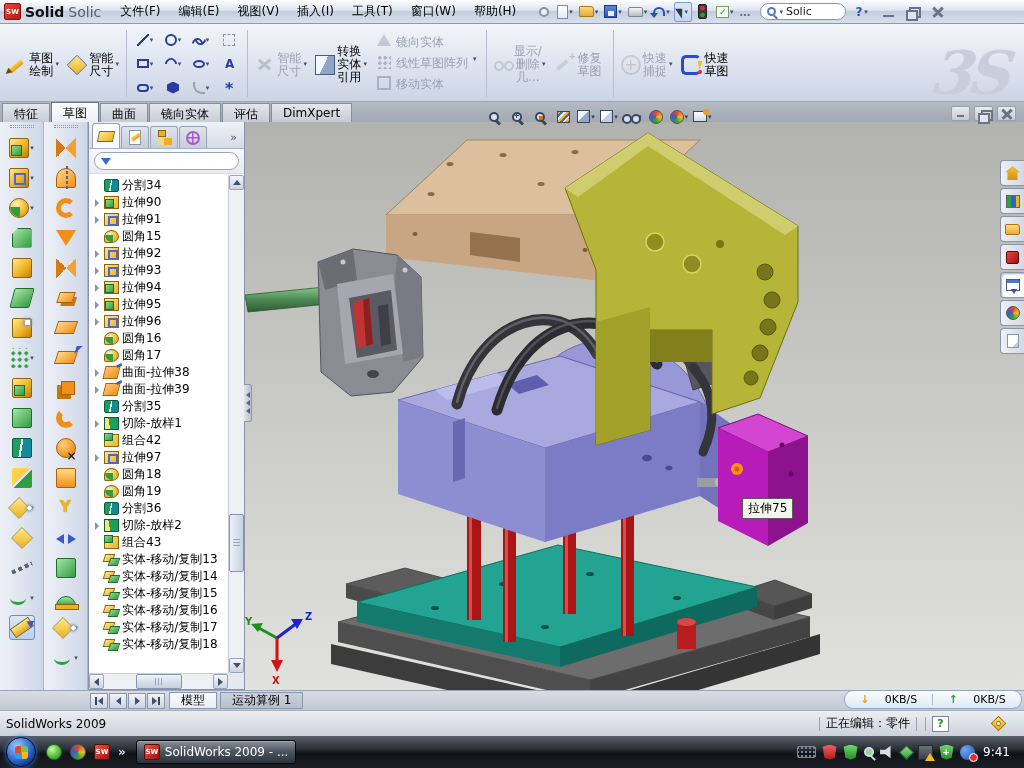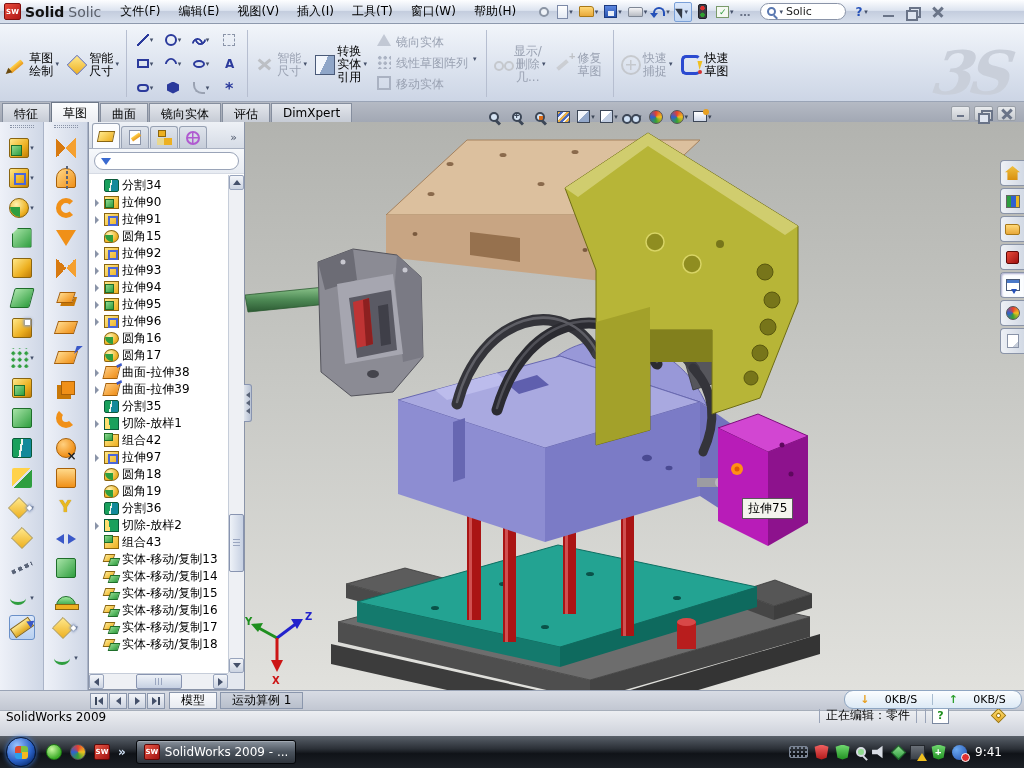--- a/index.html
+++ b/index.html
@@ -243,42 +243,42 @@
 #modeltabs{position:absolute;left:0;top:690px;width:1024px;height:20px;background:linear-gradient(#d8dce4,#c2c7d2);border-top:1px solid #9aa4b6;display:flex;align-items:center;padding-left:90px}
 .navb{width:18px;height:16px;background:linear-gradient(#f2f4f8,#ccd3e0);border:1px solid #8a96ac;display:flex;align-items:center;justify-content:center;gap:1px;margin-right:1px}
 .vbar{width:2px;height:8px;background:#3a465c}
 .mtab{height:17px;padding:0 11px;border:1px solid #8a96ac;background:linear-gradient(#cdd2dc,#b8bfcc);margin-left:3px;display:flex;align-items:center;white-space:nowrap}
 .mtab.active{background:linear-gradient(#fafbfd,#e8ebf1)}
 #netmon{position:absolute;right:2px;top:690px;width:178px;height:19px;background:linear-gradient(#fbfdff,#dce9f5);border:1px solid #8fa6c2;border-radius:9px;display:flex;align-items:center;justify-content:space-evenly;z-index:20;font-size:11px}
 .arr-d{color:#e8a020;font-weight:bold}.arr-u{color:#2fa02f;font-weight:bold}
 .nmsep{width:1px;height:11px;background:#a8bcd0}
 
 
-#statusbar{position:absolute;left:0;top:710px;width:1024px;height:26px;background:linear-gradient(#eceef2,#cdd1da);border-top:1px solid #a6aeba;display:flex;align-items:flex-end;padding:12px 6px}
+#statusbar{position:absolute;left:0;top:710px;width:1024px;height:26px;background:linear-gradient(#eceef2,#cdd1da);border-top:1px solid #a6aeba;display:flex;align-items:center;padding:12px 6px}
 #statusbar .right{margin-left:auto;display:flex;align-items:center;gap:4px}
 .vsep{width:1px;height:14px;background:#9aa4b8;margin:0 2px}
 .qbox{width:17px;height:16px;background:#fff;border:1px solid #7a88a0;color:#1f8f1f;font-weight:bold;display:flex;align-items:center;justify-content:center;font-size:11px}
 .tagic{width:11px;height:11px;background:linear-gradient(135deg,#ffe070,#e8a81e);border:1px solid #a07808;transform:rotate(45deg);margin:0 14px 0 40px;position:relative}
 .tagic::after{content:"";position:absolute;left:2px;top:2px;width:3px;height:3px;background:#fff;border-radius:50%;border:1px solid #a07808}
 
 
 #taskbar{position:absolute;left:0;top:736px;width:1024px;height:32px;background:linear-gradient(#596069,#2b3037 40%,#101318 55%,#1c2026);display:flex;align-items:center}
 .orb{width:30px;height:30px;border-radius:50%;margin-left:6px;flex:none;background:radial-gradient(circle at 35% 28%,#9cc4ff,#2a62c8 55%,#0a2c6e 85%);border:1px solid #061a40;box-shadow:0 0 5px #3a78d8;display:flex;align-items:center;justify-content:center}
 .flag{width:13px;height:13px;border-radius:3px;background:conic-gradient(#7ec242 0 25%,#f5b91e 0 50%,#2e9fe8 0 75%,#e04a2f 0)}
 #ql{display:flex;align-items:center;gap:8px;margin:0 10px 0 10px}
 .ic-launch-messenger{border-radius:50%;background:radial-gradient(circle at 35% 30%,#c8f8a0,#3fae2a 70%);border:1px solid #1e7a14}
 .ic-launch-solidworks,.ic-win-solidworks{background:linear-gradient(135deg,#e85a48,#a01010);border:1px solid #600808;border-radius:2px;color:#fff;font:bold 7px/14px "DejaVu Sans",sans-serif;text-align:center}
 .chev{color:#cfe0f4;font-size:12px;font-weight:bold}
 #twins{display:flex;align-items:center;gap:6px}
 .twin{height:24px;width:160px;display:flex;align-items:center;gap:5px;padding:0 7px;border:1px solid #05070a;border-radius:3px;color:#fff;background:linear-gradient(#474d55,#22262c 50%,#14171c);box-shadow:inset 0 1px 0 rgba(255,255,255,.22)}
 .twin.active{background:linear-gradient(#8a939e,#4a525c 50%,#2e343c)}
 .twl{white-space:nowrap;overflow:hidden;font-size:12px}
 .ic-win-paint{background:linear-gradient(#e8e8ec,#a8a8b0);border:1px solid #606068;border-radius:2px}
 .ic-win-paint::after{content:"";position:absolute;left:3px;top:-4px;width:3px;height:6px;background:#c06020;box-shadow:4px 0 0 #3a58c8,7px 1px 0 #d8b020}
-#tray{margin-left:auto;display:flex;align-items:center;gap:6px;padding-right:16px}
+#tray{margin-left:auto;display:flex;align-items:center;gap:6px;padding-right:8px}
 .ic-input-keyboard{width:19px!important;height:12px!important;background:linear-gradient(#f4f6fa,#c2c8d2);border:1px solid #7a8494;border-radius:2px;background-image:radial-gradient(circle,#7a8494 .8px,transparent 1px);background-size:4px 4px;background-position:2px 3px}
 .shield{clip-path:polygon(50% 0,96% 15%,84% 88%,50% 100%,16% 88%,4% 15%)}
 .ic-antivirus-shield{background:linear-gradient(#f06060,#b01818)}
 .ic-security-shield{background:linear-gradient(#70d870,#1e8e1e)}
 .ic-tray-search{width:10px!important;height:10px!important;border:2px solid #d8dce4;border-radius:50%;background:radial-gradient(circle,#8fd98f 0 3px,transparent 3px)}
 .ic-tray-search::after{content:"";position:absolute;right:-4px;bottom:-4px;width:6px;height:2px;background:#d8dce4;transform:rotate(45deg)}
 .ic-volume{background:#d8dce4;clip-path:polygon(0 35%,35% 35%,70% 8%,70% 92%,35% 65%,0 65%)}
 .ic-sync{width:11px!important;height:11px!important;background:linear-gradient(135deg,#8fe08f,#2f9e3f);transform:rotate(45deg);border:1px solid #1e6e2a}
 .ic-network-warning{background:linear-gradient(#6a7078,#3a4048);border:1px solid #24282e}
 .ic-network-warning::after{content:"";position:absolute;right:-3px;bottom:-2px;border-bottom:8px solid #f0c020;border-left:5px solid transparent;border-right:5px solid transparent}

